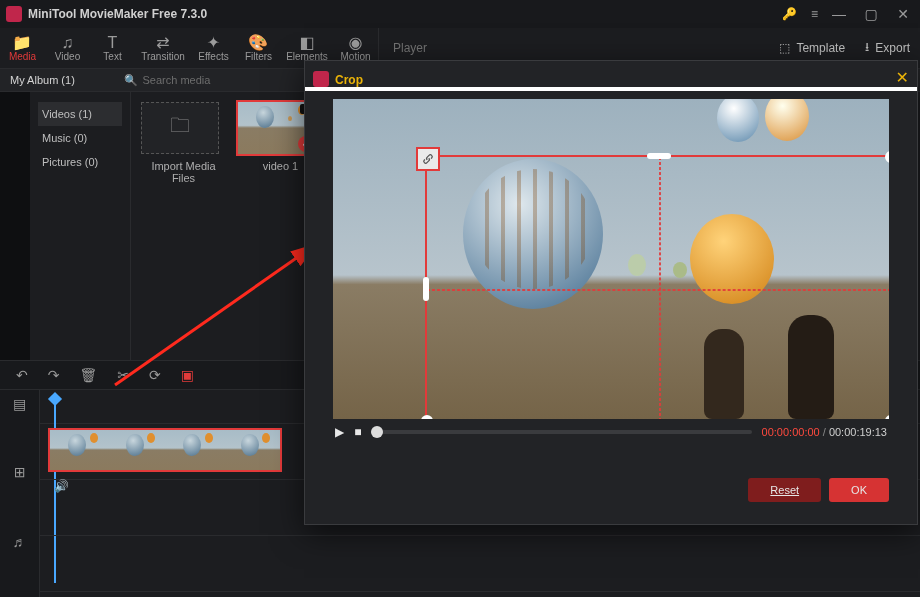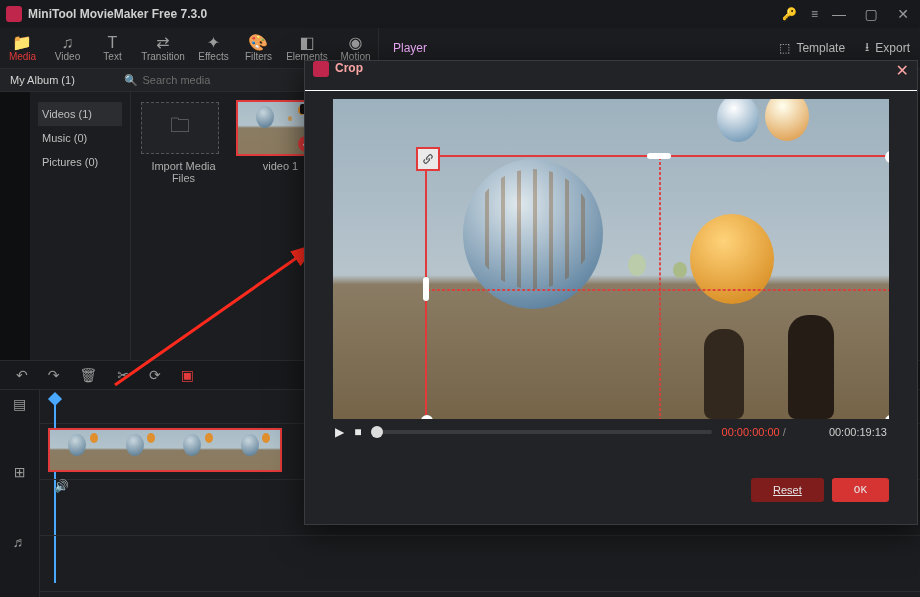--- a/index.html
+++ b/index.html
@@ -14,21 +14,21 @@
   .titlebar .key-icon { color: #f0b052; font-size: 12px; margin-right: 4px; }
   .titlebar .menu-icon { opacity: .7; }
   .titlebar .win-btn { width: 22px; text-align: center; font-size: 14px; opacity: .7; }
 
   
   .toolbar { height: 40px; background: #1c1d20; display: flex; align-items: stretch; }
   .tb-item { width: 45px; display: flex; flex-direction: column; align-items: center; justify-content: center; font-size: 10px; color: #9b9b9b; }
   .tb-item.active { color: #e23a3a; }
   .tb-item .ic { font-size: 16px; line-height: 1; }
   .tb-right { margin-left: auto; display: flex; align-items: center; }
-  .player-lbl, .vp-lbl { height: 100%; display: flex; align-items: center; padding: 0 14px; color: #f0abfc; border-left: 1px solid #2a2b2e; min-width: 90px; }
+  .player-lbl, .vp-lbl { height: 100%; display: flex; align-items: center; padding: 0 14px; color: #737373; border-left: 1px solid #2a2b2e; min-width: 90px; }
   .tpl-btn, .exp-btn { display: flex; align-items: center; gap: 6px; color: #c0c0c0; height: 100%; padding: 0 10px; }
 
   
   .albumbar { height: 24px; background: #222326; display: flex; align-items: center; padding: 0 10px; font-size: 11px; border-top: 1px solid #2a2b2e; border-bottom: 1px solid #2a2b2e;}
   .albumbar .myalbum { color: #d4d4d4; }
   .albumbar .search { margin-left: 50px; color: #6d6d6d; display:flex; align-items:center; gap:4px;}
   .albumbar .dl { margin-left: auto; color: #8a8a8a; display:flex; align-items:center; gap:4px;}
 
   
   .mainrow { display: flex; height: 268px; }
@@ -64,21 +64,21 @@
   .ruler { height:34px; border-bottom:1px solid #2a2b2e; position:relative;}
   .playhead { position:absolute; left:10px; top:4px; width:10px; height:10px; background:#49a8ff; transform:rotate(45deg);}
   .playline { position:absolute; left:14px; top:12px; bottom:-160px; width:2px; background:#49a8ff; }
   .row { height:56px; border-bottom:1px solid #2a2b2e; position:relative;}
   .clip { position:absolute; left:10px; top:6px; width:230px; height:40px; outline:2px solid #e23a3a; display:flex; overflow:hidden;}
   .clip .f { flex:1; }
   .speaker { position:absolute; left:14px; bottom:-14px; font-size:12px; color:#bbb;}
 
   
   .crop-modal { position:absolute; left:304px; top:60px; width:614px; height:465px; background:#222326; border:1px solid #3a3b3e; box-shadow:0 8px 30px rgba(0,0,0,.6); z-index:50;}
-  .crop-tb { height:30px; display:flex; align-items:flex-start; padding:0 8px; color:#fca5a5; border-bottom:1px solid #ffffff;}
+  .crop-tb { height:30px; display:flex; align-items:flex-end; padding:0 8px; color:#eab308; border-bottom:4px solid #ffffff;}
   .crop-tb .ci { width:16px; height:16px; border-radius:3px; background:#c0264b; margin-right:6px;}
   .crop-tb .ct { font-weight:bold; font-size:12px;}
   .crop-tb .cx { margin-left:auto; font-size:16px;}
   .crop-preview { margin: 8px 28px 0 28px; height: 320px; position:relative; overflow:hidden; }
   .crop-preview .bigscene { width:100%; height:100%; background: linear-gradient(#9db1be 0%, #b7c4cc 55%, #8a7c64 58%, #756448 100%); position:relative;}
   .bigscene .hb { position:absolute; border-radius:50%; }
   .bigscene .hb1 { width:140px; height:150px; background: radial-gradient(circle at 40% 30%, #dfe8ed, #3f6a8d); top:60px; left:130px;}
   .bigscene .stripes1 { position:absolute; top:70px; left:140px; width:120px; height:120px; background: repeating-linear-gradient(90deg, rgba(255,255,255,.0) 0 12px, rgba(120,60,0,.3) 12px 16px); border-radius:50%;}
   .bigscene .hb2 { width:84px; height:90px; background: radial-gradient(circle at 40% 30%, #ffd37a, #d07f12); top:115px; right:115px;}
   .bigscene .hb3 { width:42px; height:48px; background: radial-gradient(circle at 40% 30%, #fff, #5a87aa); top:-5px; right:130px;}
@@ -102,28 +102,28 @@
   .sync-box { position:absolute; left:83px; top:48px; width:24px; height:24px; border:2px solid #e23a3a; background:#eaeaea; z-index:3; display:flex; align-items:center; justify-content:center;}
   .sync-box svg { width:14px; height:14px; }
 
   .crop-controls { display:flex; align-items:center; gap:10px; padding: 6px 30px 0 30px;}
   .play-ic,.stop-ic { font-size:12px; color:#e8e8e8;}
   .seek { flex:1; height:4px; background:#3a3b3e; border-radius:2px; position:relative;}
   .seek .knob { position:absolute; left:0px; top:-4px; width:12px; height:12px; background:#ddd; border-radius:50%;}
   .times { font-size:11px; }
   .times .cur { color:#ff4a3e; }
   .times .sep { color:#888; }
-  .times .tot { color:#cfcfcf;margin-left:40px; }
+  .times .tot { color:#cfcfcf; }
 
   .crop-bottom { display:flex; align-items:center; padding: 14px 28px; gap:8px; position:absolute; bottom:8px; left:0; right:0;}
   .ratio-highlight { border:2px solid #e23a3a; padding:6px 10px; display:flex; align-items:center; gap:8px;}
   .ratio-select { width:100px; height:22px; background:#2e2f32; color:#d5d5d5; border:none; font-size:11px; padding:0 6px; display:flex; align-items:center; justify-content:space-between;}
   .btn { height:24px; padding:0 22px; border:none; font-size:11px; color:#e6e6e6; border-radius:3px;}
   .btn-reset { background:#7f1d1d;text-decoration:underline; }
-  .btn-ok { background:#d63333;font-family:Liberation Mono, monospace; }
+  .btn-ok { background:#d63333; }
   .spacer { flex:1; }
 
   
   .arrow-overlay { position:absolute; left:105px; top:235px; z-index:40; pointer-events:none;}
 </style>
 </head>
 <body>
 
 <div class="titlebar">
   <span class="app-icon"></span>

